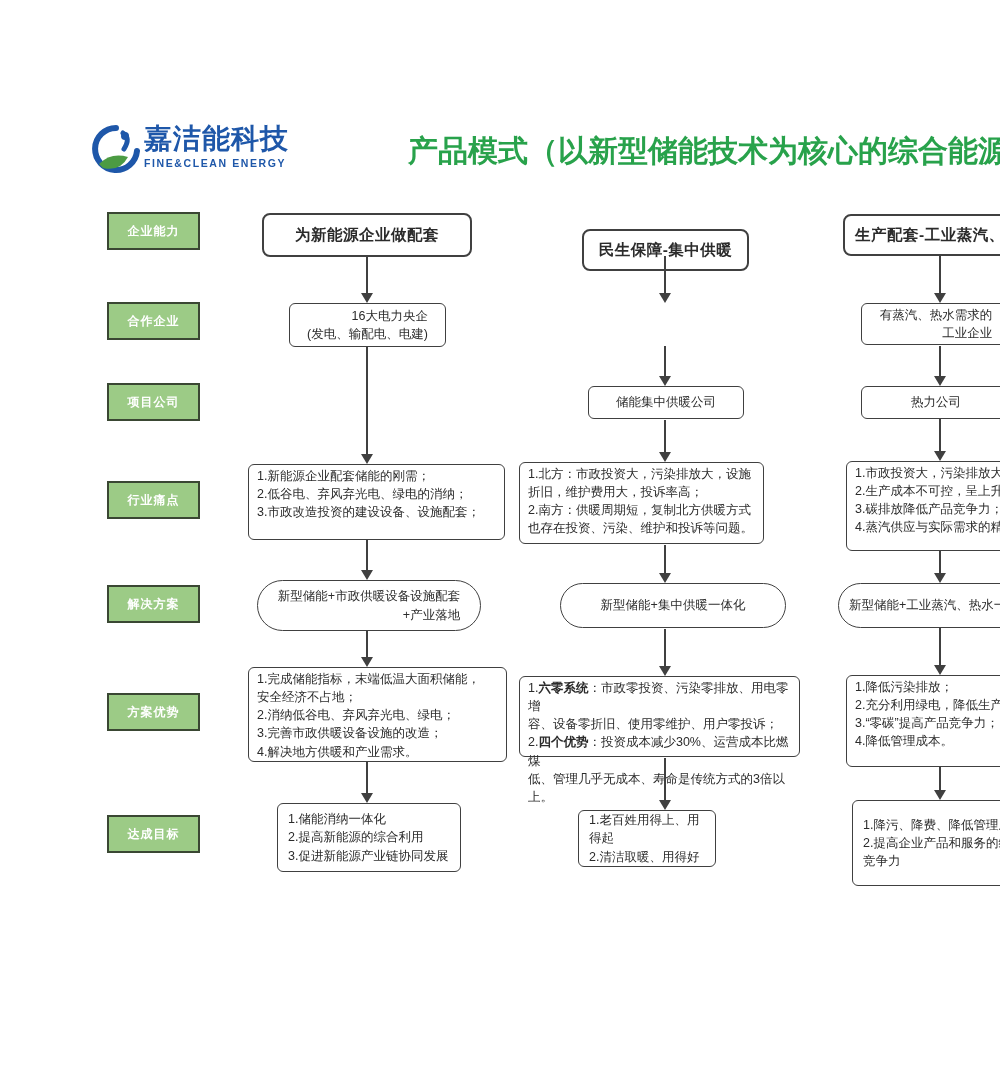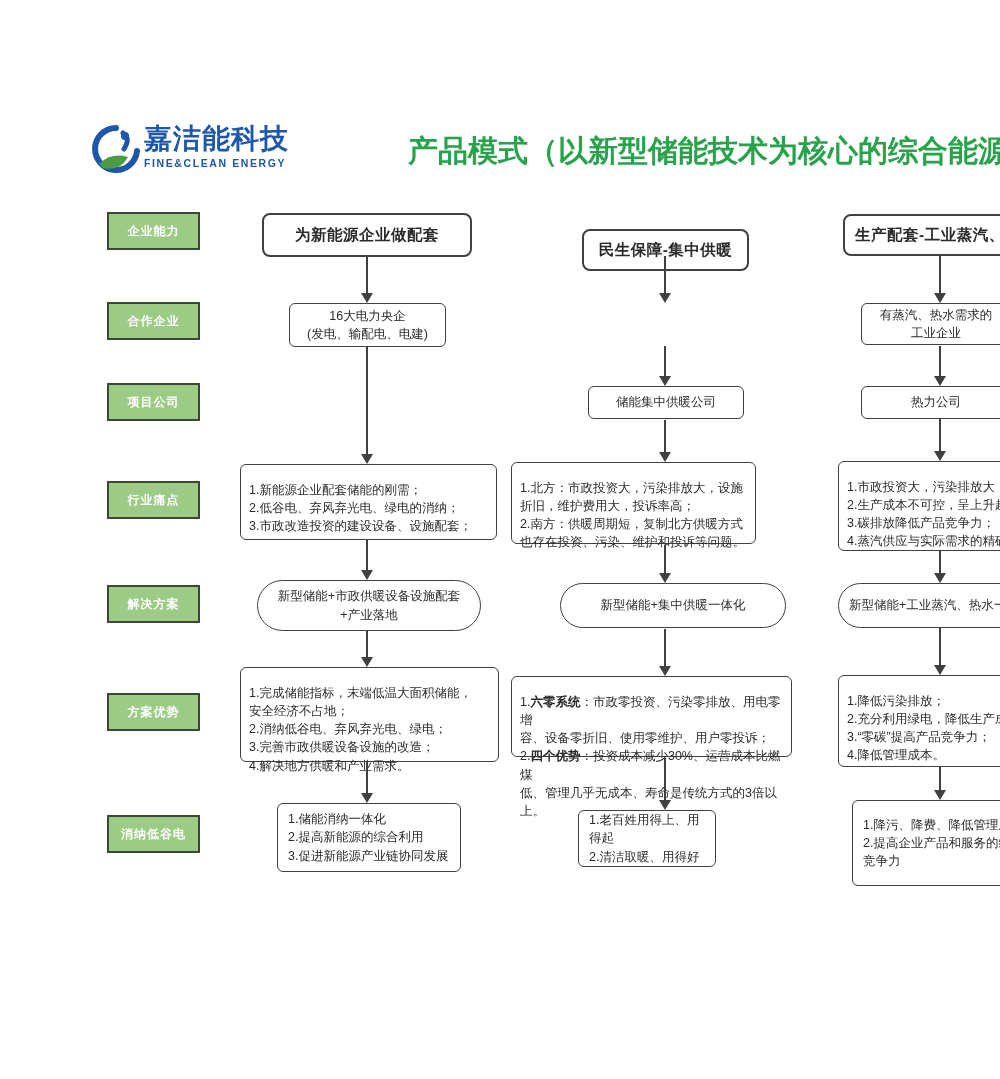--- a/index.html
+++ b/index.html
@@ -12,23 +12,23 @@
   .logo-sub{font-size:10.5px;font-weight:bold;letter-spacing:1.6px;margin-top:2px;}
   .page-title{position:absolute;left:408px;top:131px;font-size:30px;font-weight:bold;
               color:#28A24B;white-space:nowrap;letter-spacing:0px;}
   
   .rowlabel{position:absolute;left:107px;width:93px;height:38px;background:#9CCB86;
             border:2px solid #3A4733;box-sizing:border-box;color:#ffffff;font-weight:bold;
             font-size:12px;display:flex;align-items:center;justify-content:center;letter-spacing:1px;}
   
   .node{position:absolute;box-sizing:border-box;border:1.5px solid #404040;border-radius:6px;
         background:#fff;color:#2b2b2b;display:flex;align-items:center;justify-content:center;
-        text-align:center;font-size:12.5px;line-height:1.45;white-space:pre-line;padding:2px 12px;}
+        text-align:right;font-size:12.5px;line-height:1.45;white-space:pre-line;padding:2px 12px;}
   .node.head{font-weight:bold;font-size:15.5px;border-radius:8px;border-width:2px;letter-spacing:0.5px;}
-  .node.left{justify-content:flex-start;align-items:flex-start;text-align:left;padding:16px 8px;}
+  .node.left{justify-content:flex-start;align-items:flex-start;text-align:left;padding:2px 8px;margin-left:8px;}
   .node.vcenter-left{justify-content:flex-start;align-items:center;text-align:left;padding:4px 10px;}
   .node.stadium{border-radius:28px;}
   .b{font-weight:bold;}
   
   .arrow{position:absolute;width:0;border-left:2px solid #404040;}
   .arrow::after{content:"";position:absolute;left:-7px;bottom:-10px;width:0;height:0;
                 border-left:6px solid transparent;border-right:6px solid transparent;
                 border-top:10px solid #404040;}
 </style>
 </head>
@@ -52,21 +52,21 @@
   </div>
 
   <div class="page-title">产品模式（以新型储能技术为核心的综合能源管</div>
 
   <div class="rowlabel" style="top:212px">企业能力</div>
   <div class="rowlabel" style="top:302px">合作企业</div>
   <div class="rowlabel" style="top:383px">项目公司</div>
   <div class="rowlabel" style="top:481px">行业痛点</div>
   <div class="rowlabel" style="top:585px">解决方案</div>
   <div class="rowlabel" style="top:693px">方案优势</div>
-  <div class="rowlabel" style="top:815px">消纳低谷电</div>
+  <div class="rowlabel" style="top:815px">达成目标</div>
 
   <div class="node head" style="left:262px;top:213px;width:210px;height:44px">为新能源企业做配套</div>
   <div class="node" style="left:289px;top:303px;width:157px;height:44px">16大电力央企
 (发电、输配电、电建)</div>
   <div class="node left" style="left:240px;top:464px;width:257px;height:76px">1.新能源企业配套储能的刚需；
 2.低谷电、弃风弃光电、绿电的消纳；
 3.市政改造投资的建设设备、设施配套；</div>
   <div class="node stadium" style="left:257px;top:580px;width:224px;height:51px">新型储能+市政供暖设备设施配套
 +产业落地</div>
   <div class="node left" style="left:240px;top:667px;width:259px;height:95px">1.完成储能指标，末端低温大面积储能，

